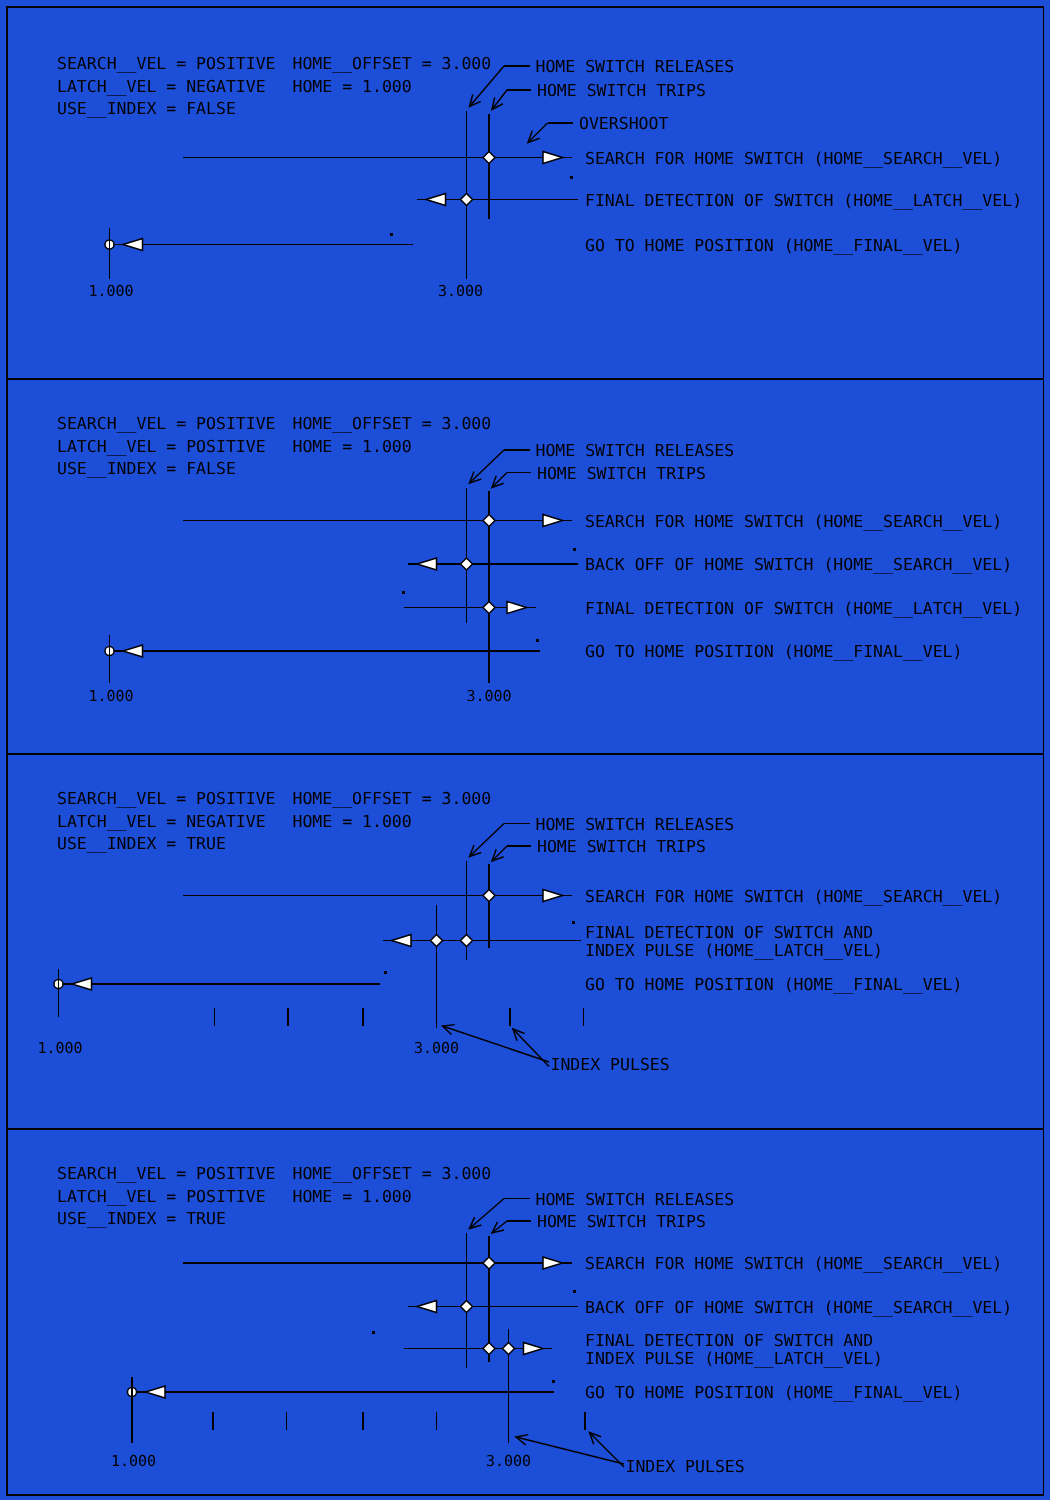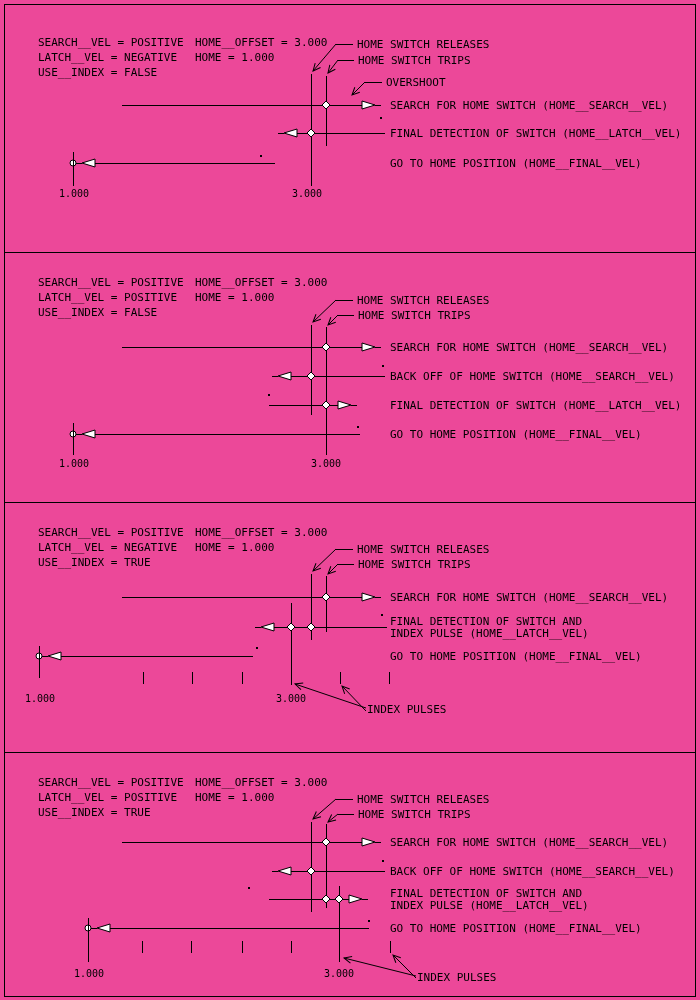--- a/index.html
+++ b/index.html
@@ -1,16 +1,16 @@
 <!DOCTYPE html>
 <html><head>
 <meta charset="utf-8">
 <style>
   html,body{margin:0;padding:0;background:#fff;}
-  .stage{position:relative;width:700px;height:1000px;background:#ec4899;overflow:hidden;}
+  .stage{position:relative;width:700px;height:1000px;background:#1d4ed8;overflow:hidden;}
   svg{display:block;}
   line,polygon,rect,circle{stroke:#000;stroke-width:1;fill:none;shape-rendering:crispEdges;}
   polygon{fill:#ffffff;shape-rendering:auto;}
   circle{fill:#ffffff;shape-rendering:auto;}
   .diag{shape-rendering:auto;}
   .dot{fill:#000;stroke:none;}
   text{font-family:"DejaVu Sans Mono","Liberation Mono",monospace;font-size:11px;fill:#000;stroke:none;letter-spacing:0px;white-space:pre;}
   .tick{font-size:10px;text-anchor:middle;}
 </style>
 </head>

